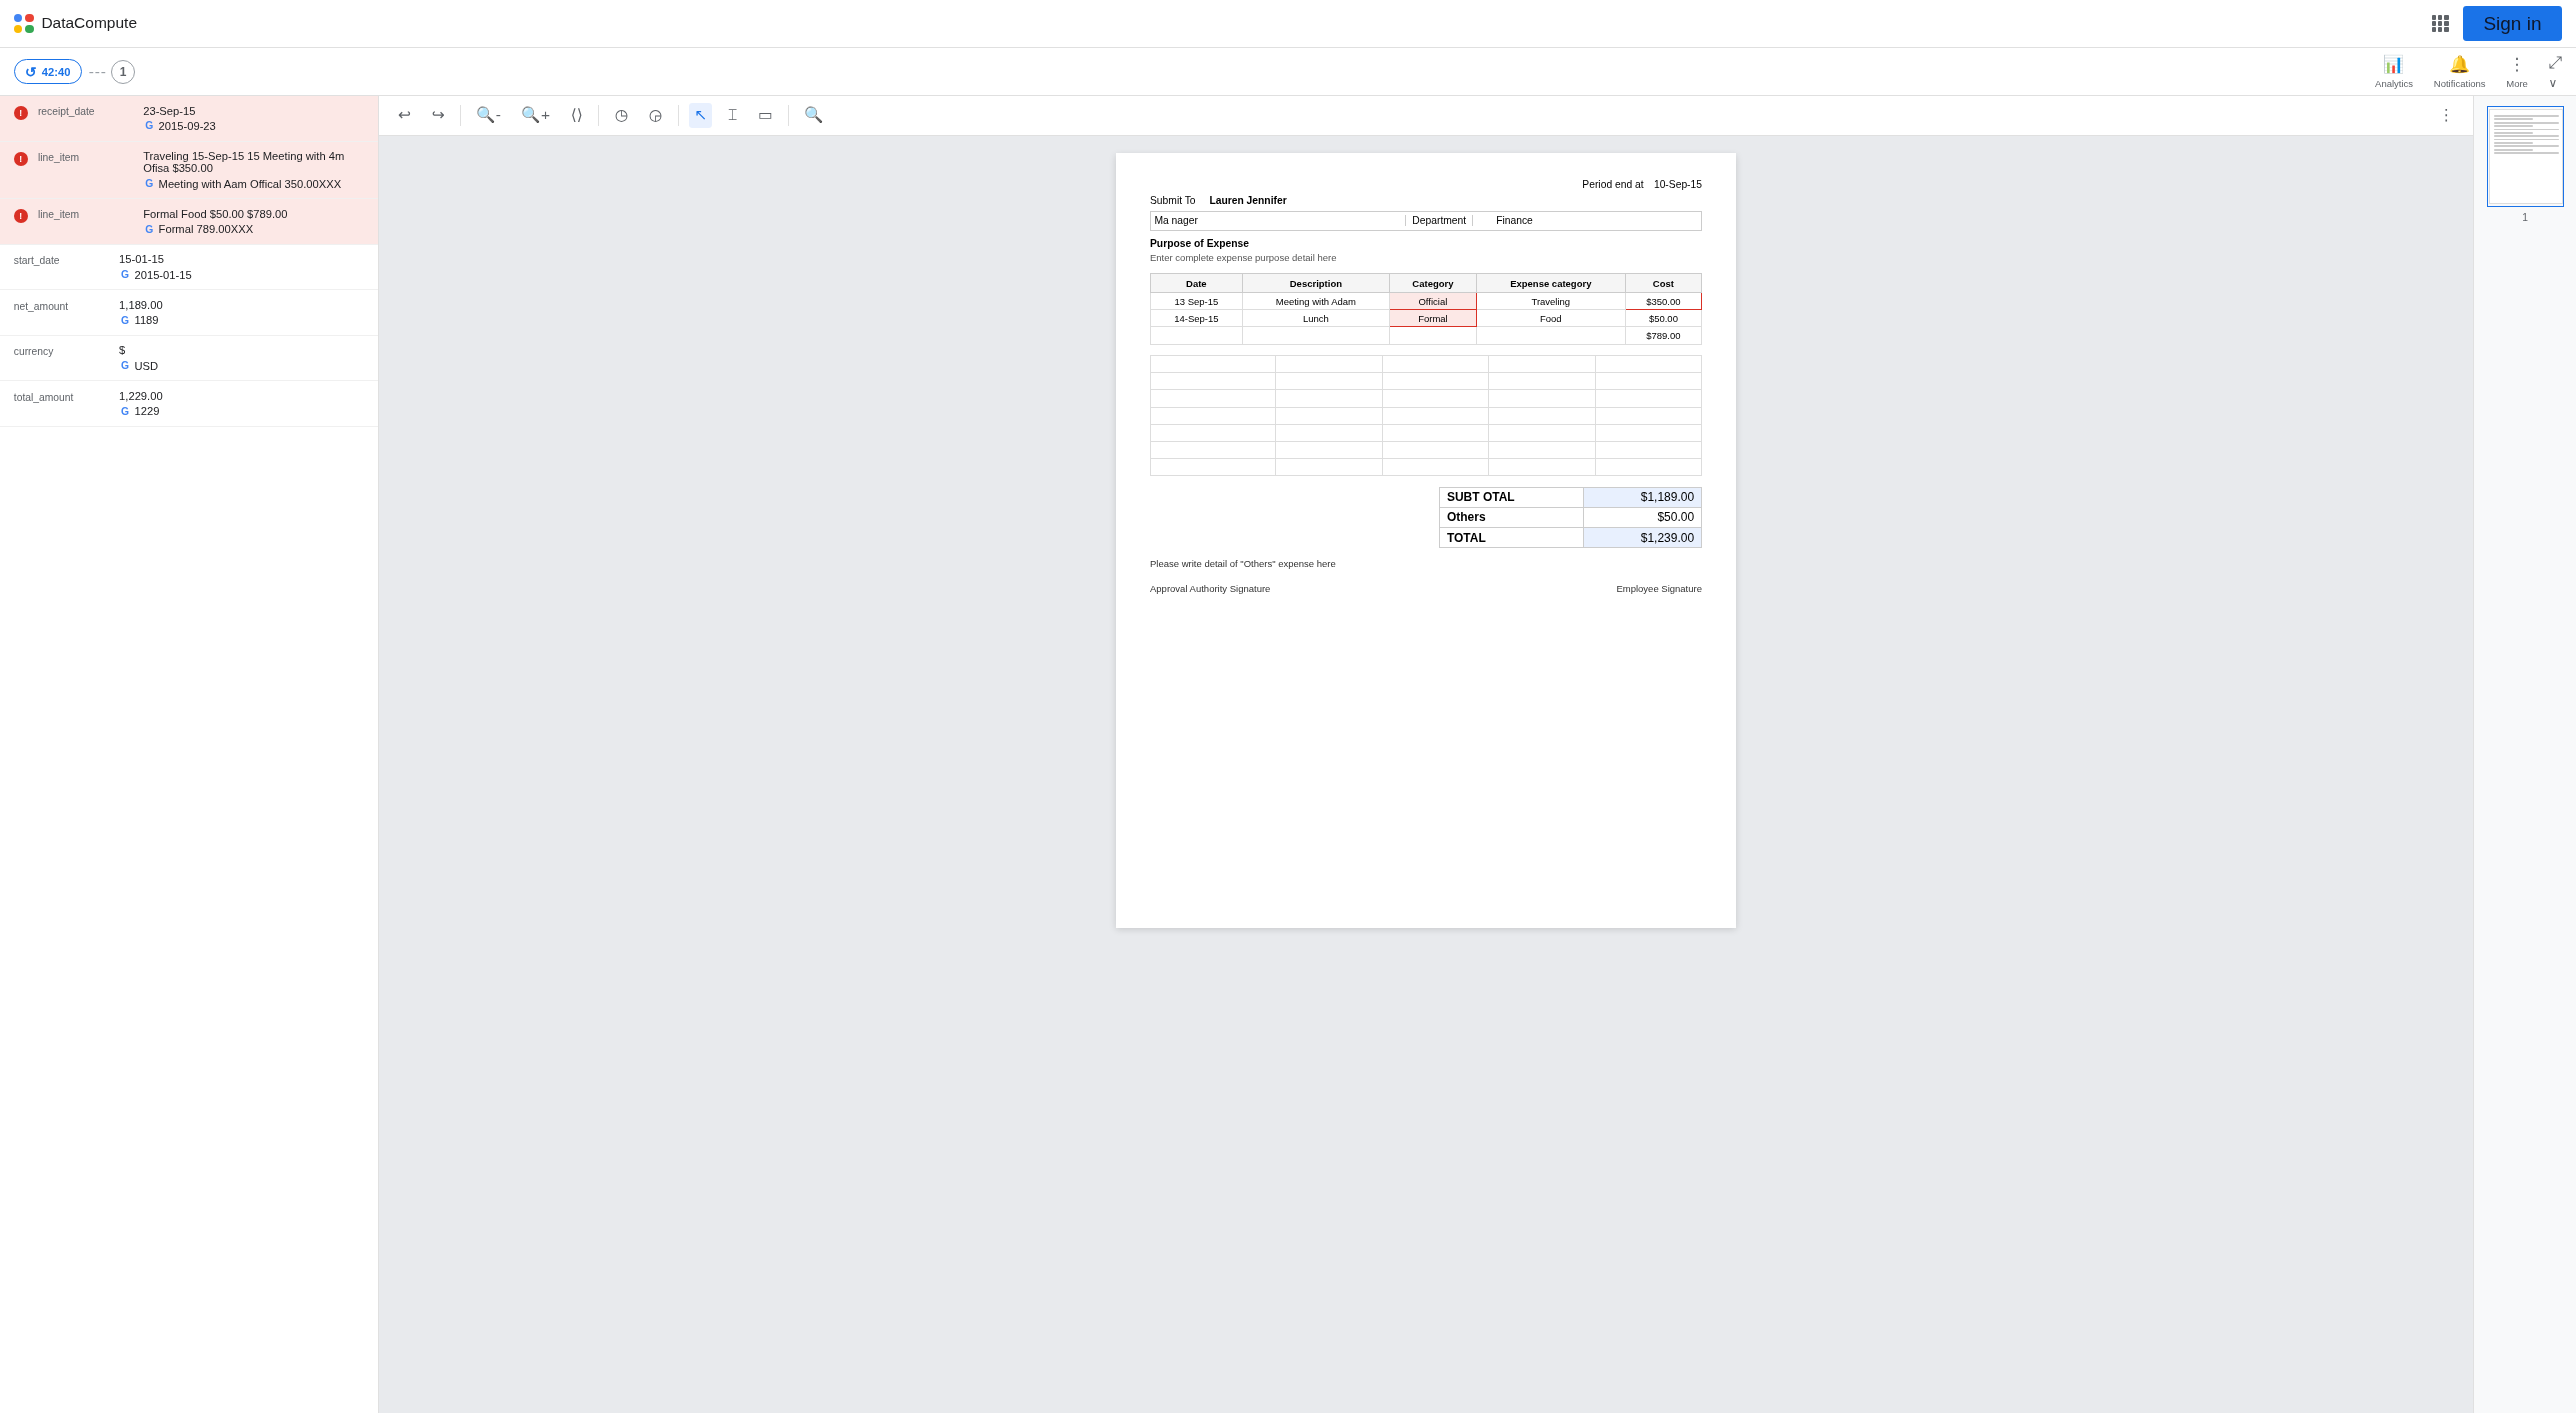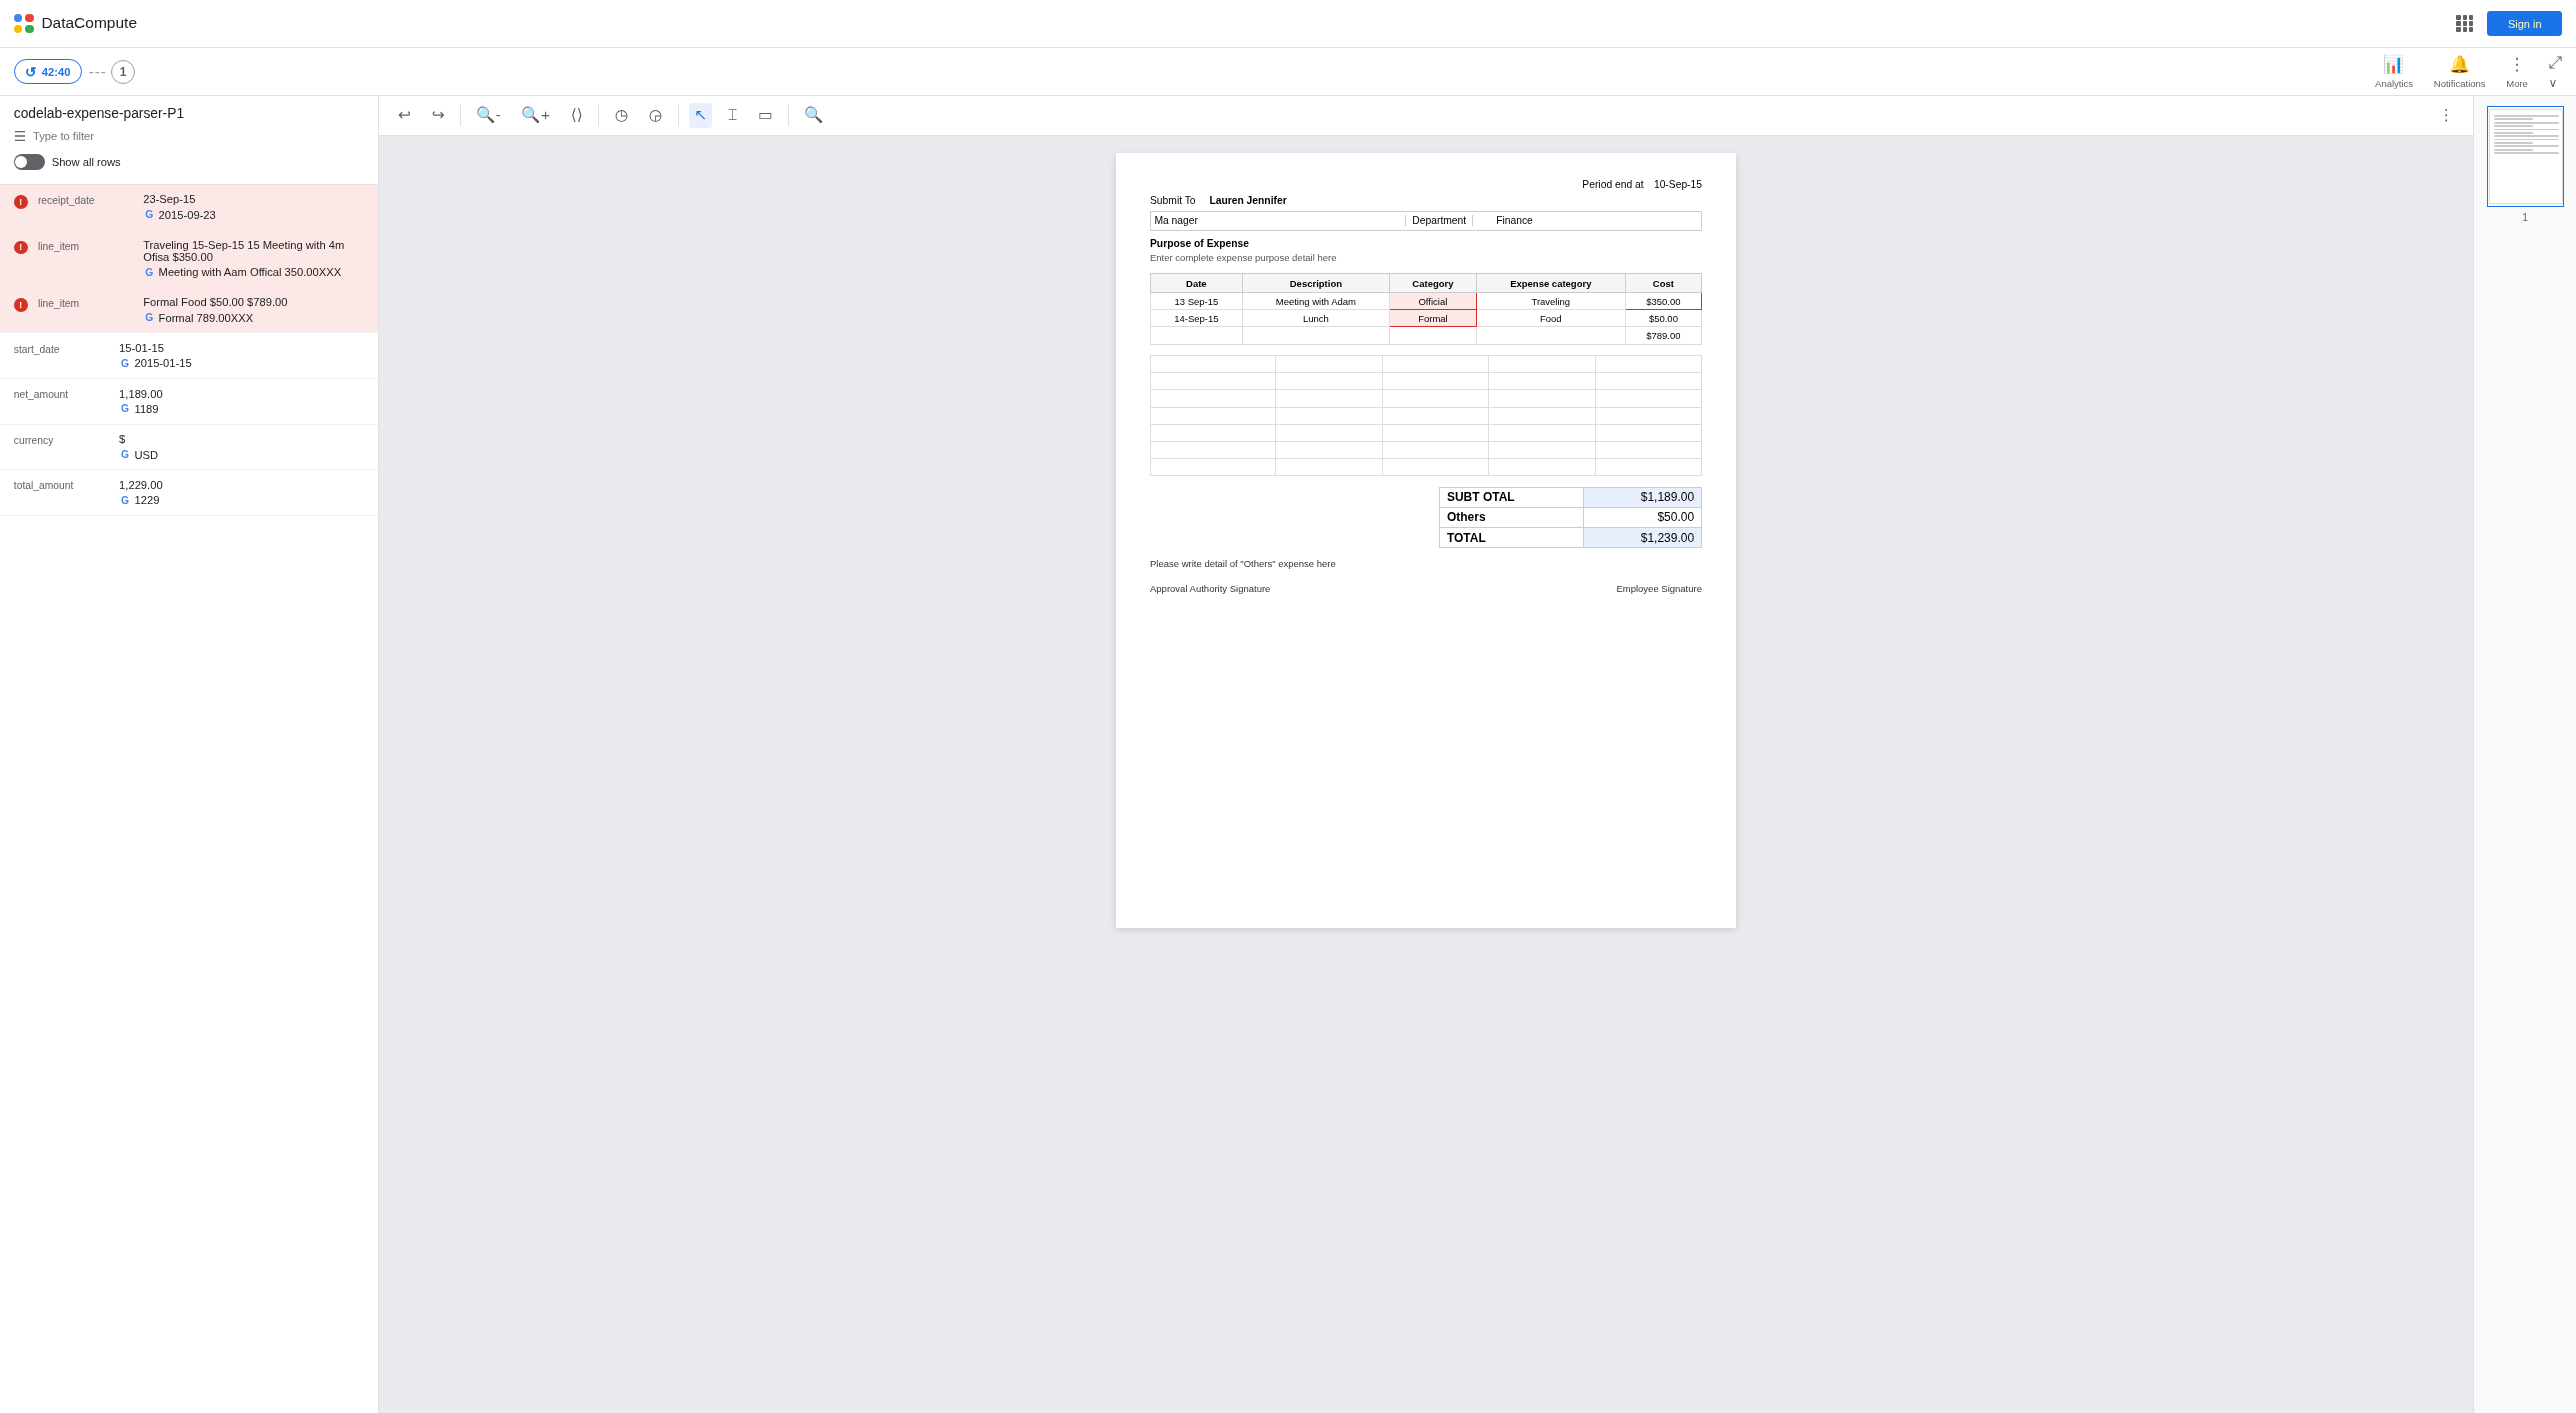--- a/index.html
+++ b/index.html
@@ -12,22 +12,22 @@
       padding: 0 13.8px; height: 48px;
     }
     .logo-area { display: flex; gap: 6.9px; }
     .logo-dots { display: grid; grid-template-columns: 1fr 1fr; gap: 2.6px; width: 20.7px; }
     .logo-dot { width: 8.6px; height: 8.6px; border-radius: 50%; }
     .logo-text { font-size: 15.5px; font-weight: 500; color: #202124; }
     .nav-right { display: flex; align-items: center; gap: 13.8px; }
     .grid-icon { display: grid; grid-template-columns: 1fr 1fr 1fr; gap: 1.7px; width: 17px; }
     .grid-dot { width: 4.3px; height: 4.3px; background: #5f6368; border-radius: 0.9px; }
     .sign-in-btn {
-      background: #1a73e8; color: #fef9c3; border: none; border-radius: 3.4px;
-      padding: 6.9px 20.7px; font-size: 11px; cursor: pointer; font-weight: 500;
+      background: #1a73e8; color: #0f172a; border: none; border-radius: 3.4px;
+      padding: 6.9px 20.7px; font-size: 19px; cursor: pointer; font-weight: 500;
     }
 
     
     .sub-nav {
       display: flex; align-items: center; justify-content: space-between;
       background: #fff; border-bottom: 0.9px solid #e0e0e0;
       padding: 0 13.8px; height: 48px;
     }
     .timer-area { display: flex; align-items: center; gap: 6.9px; }
     .timer-badge {
@@ -215,33 +215,20 @@
     <div style="display:flex;flex-direction:column;gap:3.4px">
       <span class="expand-icon">⤢</span>
       <span class="chevron-down">∨</span>
     </div>
   </div>
 </div>
 
 <div class="main-area">
 
   <div class="left-panel">
-    <div class="panel-header">
-      <div class="panel-title">codelab-expense-parser-P1</div>
-      <div class="filter-row">
-        <span class="filter-icon">☰</span>
-        <input class="filter-input" type="text" placeholder="Type to filter" style="">
-      </div>
-      <div class="show-all-row">
-        <div class="toggle">
-          <div class="toggle-knob"></div>
-        </div>
-        <span class="show-all-label">Show all rows</span>
-      </div>
-    </div>
 
     <div class="fields-list" id="fields-list">
 
     <div class="field-row error-row">
           <div class="error-indicator">!</div>
           <div class="field-label">receipt_date</div>
           <div class="field-values">
             <div class="field-raw">23-Sep-15</div>
             <div class="field-google">
               <span style="font-size: 10.3px; font-weight: bold; display: inline-block; width: 12px; text-align: center;"><span style="color:#4285f4">G</span></span>

